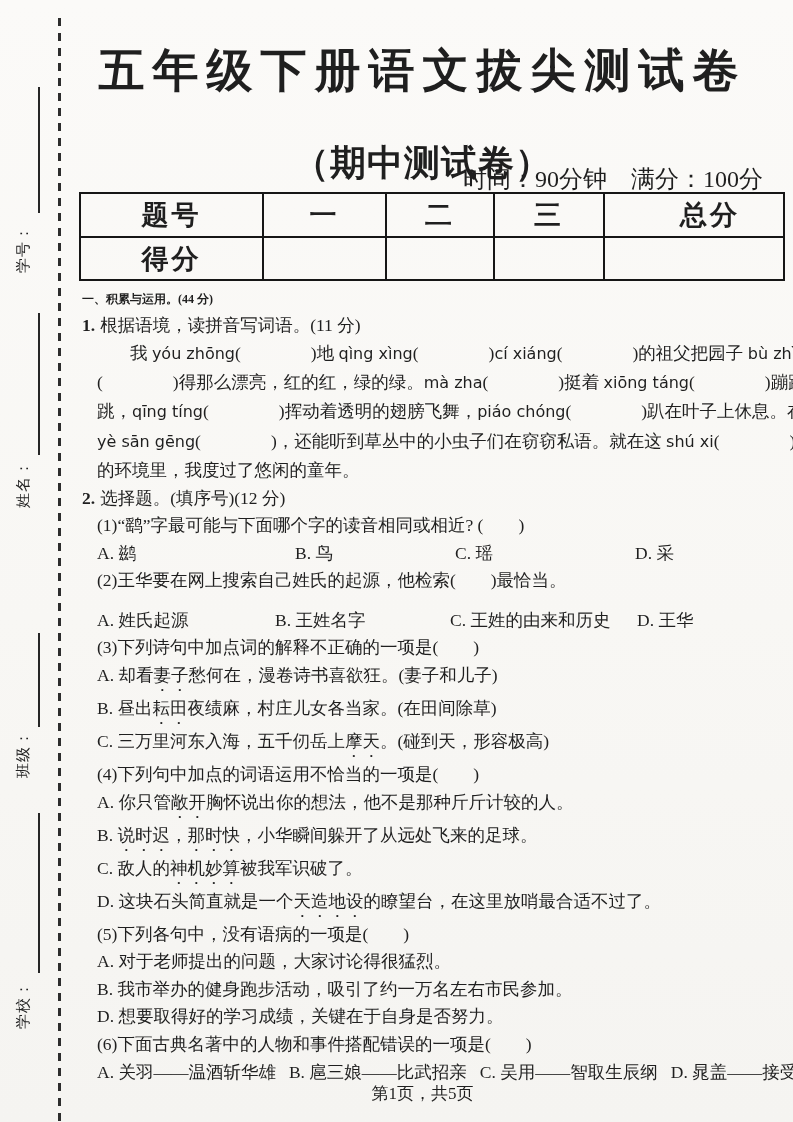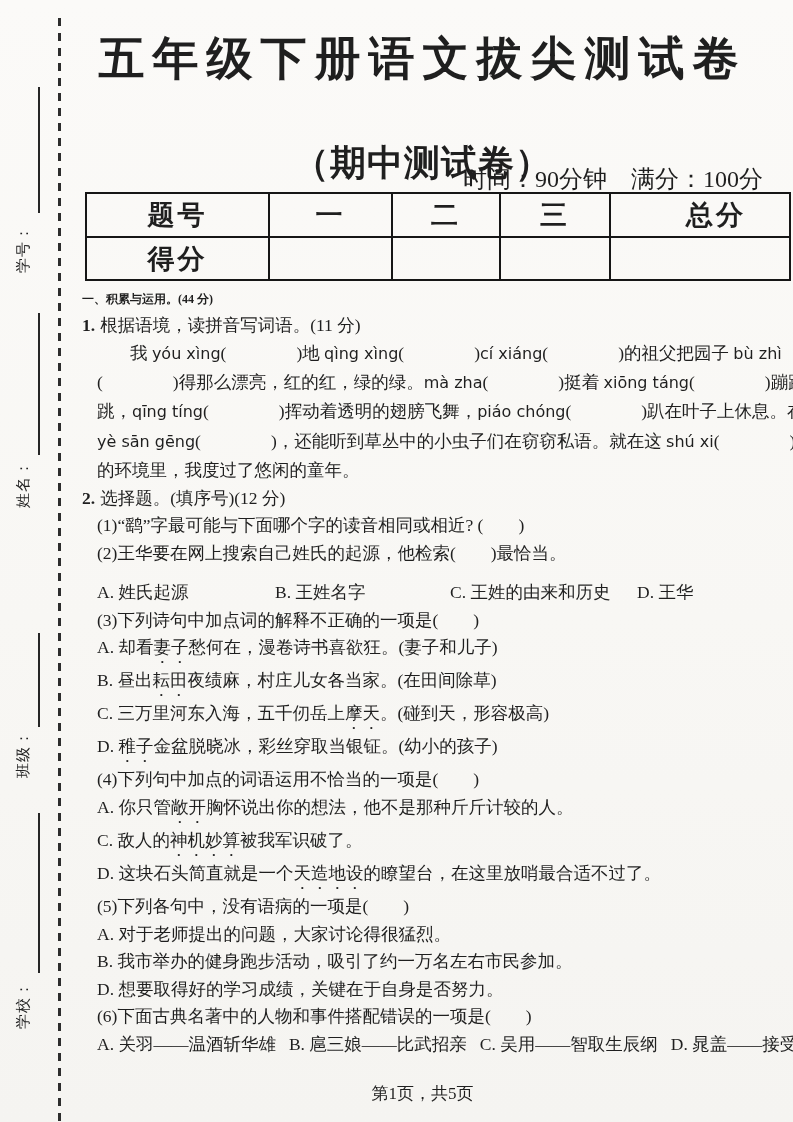--- a/index.html
+++ b/index.html
@@ -14,30 +14,30 @@
     position:absolute;left:58px;top:18px;bottom:0;width:3px;
     background:repeating-linear-gradient(to bottom,#2d2d2d 0 8px,transparent 8px 15px);
   }
   .mblank{position:absolute;left:38px;width:2px;background:#262626;}
   .mlabel{
     position:absolute;left:-9px;width:64px;height:20px;line-height:20px;
     text-align:center;transform:rotate(-90deg);font-size:15px;letter-spacing:1px;color:#222;
   }
   
   .title{
-    position:absolute;left:82px;width:681px;top:28px;text-align:center;
+    position:absolute;left:82px;width:681px;top:40px;text-align:center;
     font-size:46px;font-weight:bold;letter-spacing:8px;white-space:nowrap;
   }
   .subtitle{
     position:absolute;left:82px;width:681px;top:99px;text-align:center;
     font-size:36px;font-weight:bold;letter-spacing:1px;margin-top:40px;
   }
   .meta{position:absolute;right:30px;top:163px;font-size:24px;}
   
-  table.score{position:absolute;left:85px;top:192px;border-collapse:collapse;}
+  table.score{position:absolute;left:79px;top:192px;border-collapse:collapse;}
   table.score td{
     border:2px solid #161616;text-align:center;vertical-align:middle;
     font-weight:bold;font-size:27px;padding:0;
   }
   table.score tr.hrow td{height:42px;letter-spacing:3px;}
   table.score tr.srow td{height:41px;letter-spacing:3px;}
   
   .content{position:absolute;left:82px;top:288px;width:690px;font-size:17.5px;}
   .sec-head{font-weight:bold;font-size:12px;line-height:22px;height:24px;}
   .q-head{height:27px;line-height:26px;}
@@ -95,40 +95,41 @@
       </tr>
 </tbody>
   </table>
 
 <div class="content">
   <div class="sec-head">一、积累与运用。(44 分)</div>
 
   <div class="q-head"><span class="q-num">1.</span><span>根据语境，读拼音写词语。(11 分)</span></div>
 
   <div class="q1-lines" id="q1-lines">
-      <div class="q1-line first">我 <span class="py">yóu xìng</span>(　　　　)地 <span class="py">qìng xìng</span>(　　　　)<span class="py">cí xiáng</span>(　　　　)的祖父把园子 <span class="py">bù zhì</span></div>
+      <div class="q1-line first">我 <span class="py">yóu zhōng</span>(　　　　)地 <span class="py">qìng xìng</span>(　　　　)<span class="py">cí xiáng</span>(　　　　)的祖父把园子 <span class="py">bù zhì</span></div>
       <div class="q1-line">(　　　　)得那么漂亮，红的红，绿的绿。<span class="py">mà zha</span>(　　　　)挺着 <span class="py">xiōng táng</span>(　　　　)蹦蹦跳</div>
       <div class="q1-line">跳，<span class="py">qīng tíng</span>(　　　　)挥动着透明的翅膀飞舞，<span class="py">piáo chóng</span>(　　　　)趴在叶子上休息。在 </div>
       <div class="q1-line"><span class="py">yè sān gēng</span>(　　　　)，还能听到草丛中的小虫子们在窃窃私语。就在这 <span class="py">shú xi</span>(　　　　)</div>
       <div class="q1-line">的环境里，我度过了悠闲的童年。</div>
     </div>
 
   <div class="q-head"><span class="q-num">2.</span><span>选择题。(填序号)(12 分)</span></div>
 
   <div class="q2" id="q2-subs">
       <div class="stem">(1)“鹞”字最可能与下面哪个字的读音相同或相近? (　　)</div>
+      <div class="opt-line"><span class="col" style="width: 198px;">A. 鹚</span><span class="col" style="width: 160px;">B. 鸟</span><span class="col" style="width: 180px;">C. 瑶</span><span class="col">D. 采</span></div>
       <div class="stem">(2)王华要在网上搜索自己姓氏的起源，他检索(　　)最恰当。</div>
       <div class="opt-line"><span class="col" style="width: 178px; margin-top: 12px;">A. 姓氏起源</span><span class="col" style="width: 175px;">B. 王姓名字</span><span class="col" style="width: 187px;">C. 王姓的由来和历史</span><span class="col">D. 王华</span></div>
       <div class="stem">(3)下列诗句中加点词的解释不正确的一项是(　　)</div>
       <div class="opt-line">A. 却看<span class="em">妻子</span>愁何在，漫卷诗书喜欲狂。(妻子和儿子)</div>
       <div class="opt-line">B. 昼出<span class="em">耘田</span>夜绩麻，村庄儿女各当家。(在田间除草)</div>
       <div class="opt-line">C. 三万里河东入海，五千仞岳上<span class="em">摩天</span>。(碰到天，形容极高)</div>
-      <div class="opt-line">D. <span class="em">稚子</span>金盆脱晓冰，彩丝穿取当银钲。(幼小的孩子)</div>
       <div class="stem">(4)下列句中加点的词语运用不恰当的一项是(　　)</div>
       <div class="opt-line">A. 你只管<span class="em">敞开</span>胸怀说出你的想法，他不是那种斤斤计较的人。</div>
+      <div class="opt-line">B. <span class="em">说时迟</span>，<span class="em">那时快</span>，小华瞬间躲开了从远处飞来的足球。</div>
       <div class="opt-line">C. 敌人的<span class="em">神机妙算</span>被我军识破了。</div>
       <div class="opt-line">D. 这块石头简直就是一个<span class="em">天造地设</span>的瞭望台，在这里放哨最合适不过了。</div>
       <div class="stem">(5)下列各句中，没有语病的一项是(　　)</div>
       <div class="opt-line">A. 对于老师提出的问题，大家讨论得很猛烈。</div>
       <div class="opt-line">B. 我市举办的健身跑步活动，吸引了约一万名左右市民参加。</div>
       <div class="opt-line">D. 想要取得好的学习成绩，关键在于自身是否努力。</div>
       <div class="stem">(6)下面古典名著中的人物和事件搭配错误的一项是(　　)</div>
       <div class="opt-line"><span class="gap">A. 关羽——温酒斩华雄</span><span class="gap">B. 扈三娘——比武招亲</span><span class="gap">C. 吴用——智取生辰纲</span><span class="gap">D. 晁盖——接受招安</span></div>
     </div>
 </div>

